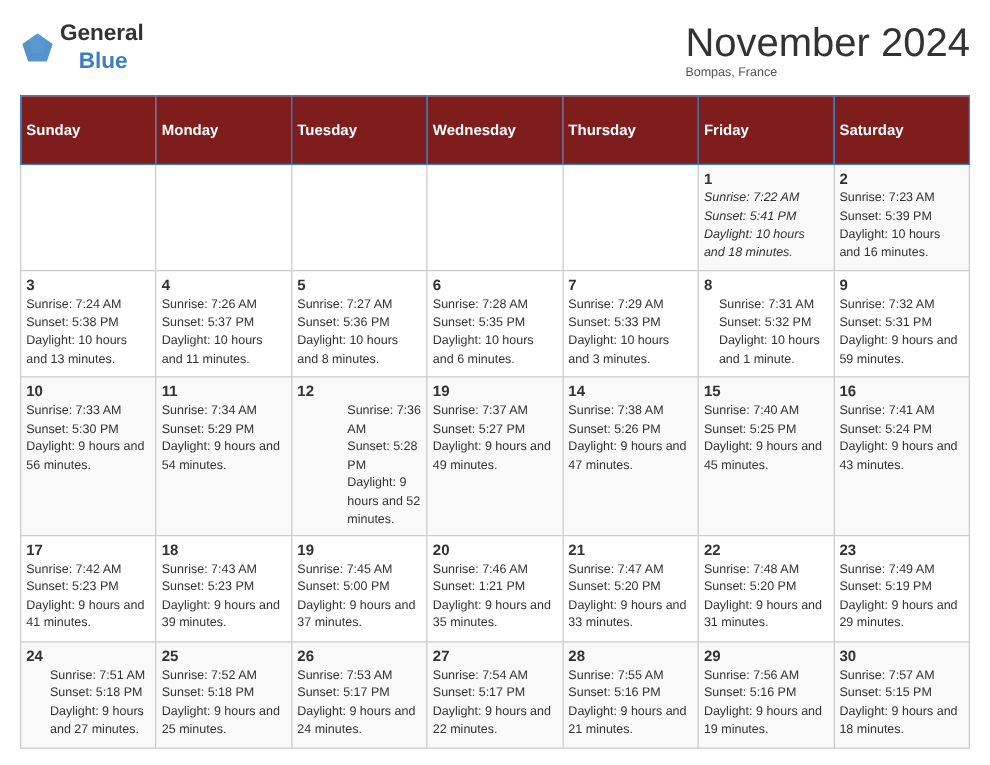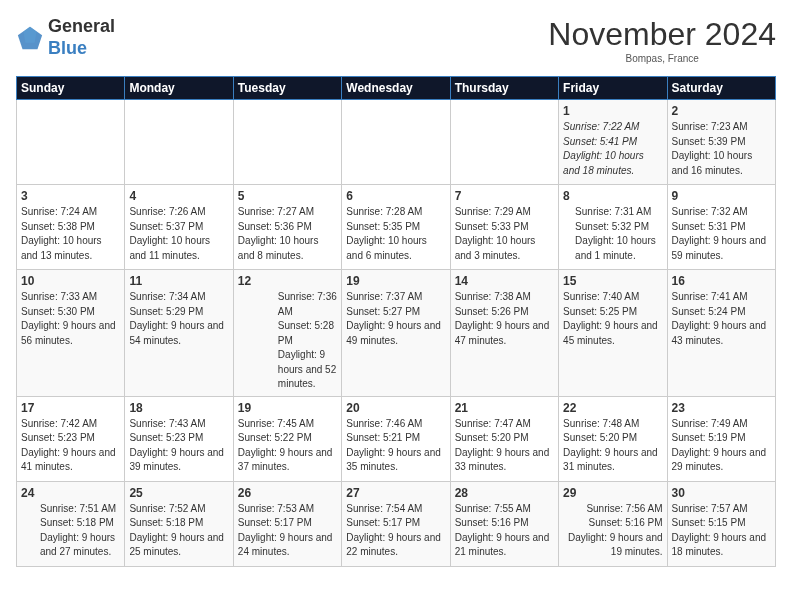--- a/index.html
+++ b/index.html
@@ -20,48 +20,48 @@
       display: flex;
       align-items: center;
       gap: 4px;
     }
     .logo-text {
       font-size: 18px;
       font-weight: bold;
       line-height: 1.2;
     }
     .logo-general { color: #333; }
-    .logo-blue { color: #3a7fc1; }
+    .logo-blue { color: #3a7fc1; margin-left: 15px; }
     .logo-icon {
       width: 28px;
       height: 28px;
     }
     .title-block {
-      text-align: center;
+      text-align: left;
     }
     .month-title {
       font-size: 32px;
       font-weight: normal;
       color: #333;
     }
     .location {
       font-size: 10px;
       color: #555;
     }
     table {
       width: 100%;
       border-collapse: collapse;
       table-layout: fixed;
     }
     thead th {
-      background-color: #0f172a;
+      background-color: #7f1d1d;
       color: #fff;
       font-size: 12px;
       font-weight: bold;
-      padding: 4px 4px;
+      padding: 20px 4px;
       text-align: left;
       border: 1px solid #3a7fc1;
     }
     tbody td {
       border: 1px solid #ccc;
       vertical-align: top;
       padding: 4px;
       font-size: 10.5px;
       color: #333;
       height: 85px;
@@ -237,27 +237,27 @@
         </td>
         <td>
           <span class="day-num">18</span>
           <div class="day-info" style="white-space: pre-line;">Sunrise: 7:43 AM
 Sunset: 5:23 PM
 Daylight: 9 hours and 39 minutes.</div>
         </td>
         <td>
           <span class="day-num">19</span>
           <div class="day-info" style="white-space: pre-line;">Sunrise: 7:45 AM
-Sunset: 5:22 PM
+Sunset: 5:00 PM
 Daylight: 9 hours and 37 minutes.</div>
         </td>
         <td>
           <span class="day-num">20</span>
           <div class="day-info" style="white-space: pre-line;">Sunrise: 7:46 AM
-Sunset: 5:21 PM
+Sunset: 1:21 PM
 Daylight: 9 hours and 35 minutes.</div>
         </td>
         <td>
           <span class="day-num">21</span>
           <div class="day-info" style="white-space: pre-line;">Sunrise: 7:47 AM
 Sunset: 5:20 PM
 Daylight: 9 hours and 33 minutes.</div>
         </td>
         <td>
           <span class="day-num">22</span>
@@ -298,21 +298,21 @@
 Daylight: 9 hours and 22 minutes.</div>
         </td>
         <td>
           <span class="day-num">28</span>
           <div class="day-info" style="white-space: pre-line;">Sunrise: 7:55 AM
 Sunset: 5:16 PM
 Daylight: 9 hours and 21 minutes.</div>
         </td>
         <td>
           <span class="day-num">29</span>
-          <div class="day-info" style="white-space: pre-line; text-align: right;">Sunrise: 7:56 AM
+          <div class="day-info" style="white-space: pre-line;">Sunrise: 7:56 AM
 Sunset: 5:16 PM
 Daylight: 9 hours and 19 minutes.</div>
         </td>
         <td>
           <span class="day-num">30</span>
           <div class="day-info" style="white-space: pre-line;">Sunrise: 7:57 AM
 Sunset: 5:15 PM
 Daylight: 9 hours and 18 minutes.</div>
         </td>
       </tr>

